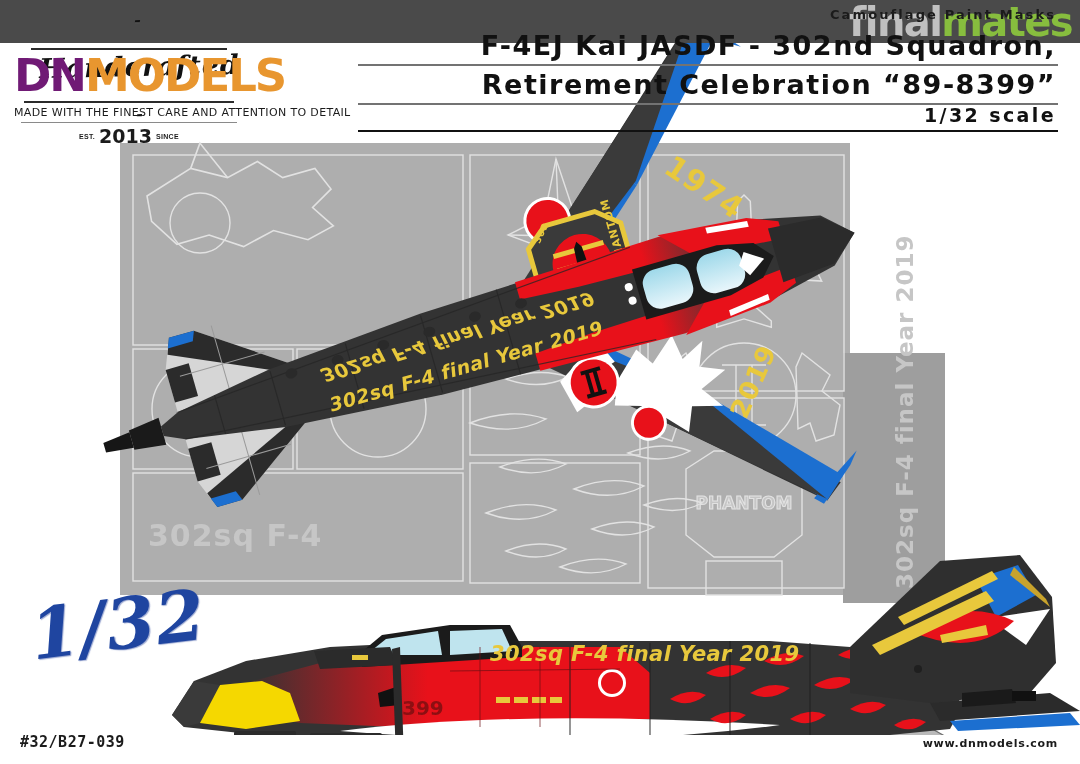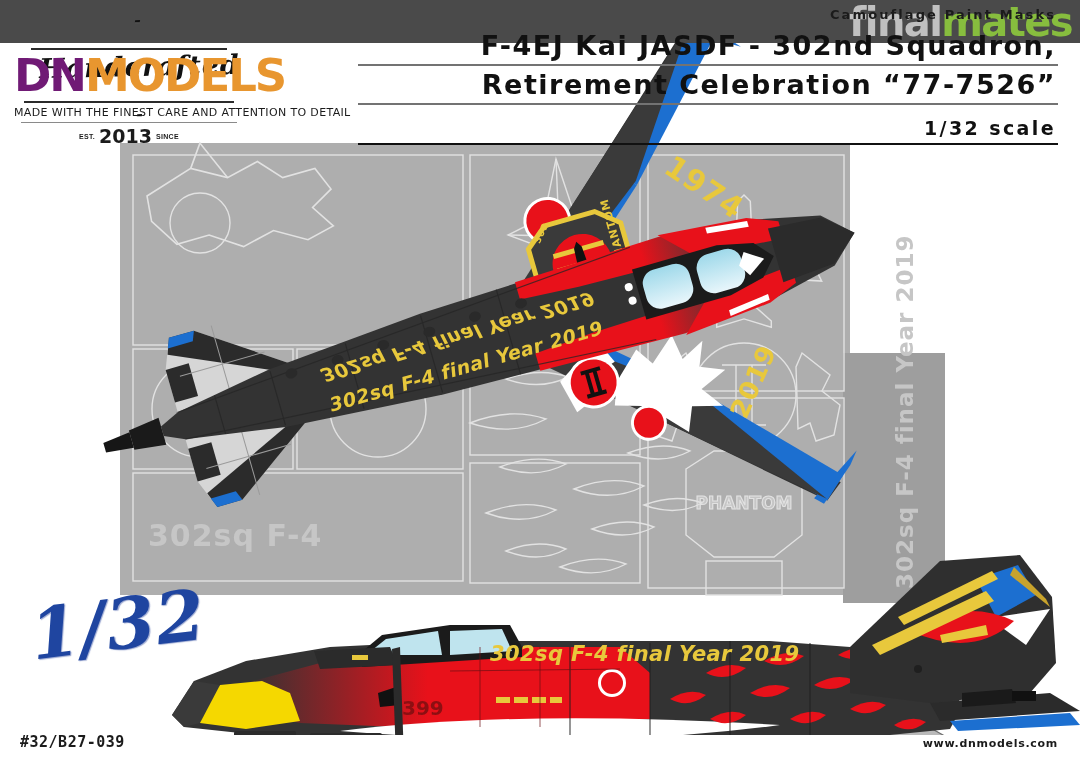--- a/index.html
+++ b/index.html
@@ -39,21 +39,21 @@
     letter-spacing:1.4px;
     white-space:nowrap;
     line-height:1.05;
   }
   .t-sub {
     font-size:13px; color:#1b1b1b; padding:4px 2px 5px 0;
     letter-spacing:2.1px;
   }
   .t-1, .t-2 { font-size:27px; padding:5px 2px 4px 0;
     border-bottom:2px solid #737373; letter-spacing:1.5px; }
-  .t-3 { font-size:19px; padding:14px 2px 4px 0;
+  .t-3 { font-size:19px; padding:1px 2px 4px 0;
     border-bottom:2px solid #111; letter-spacing:2.4px; }
 
   
   .watermark {
     position:absolute; right:8px; top:2px;
     font-family:"DejaVu Sans", sans-serif;
     font-weight:800; font-size:40px; letter-spacing:-1.6px;
     line-height:40px;
     opacity:.93;
   }
@@ -445,21 +445,21 @@
     <span class="hc-dash">-</span>
   </div>
 
   <div class="watermark">
     <span class="wm-a">final</span><span class="wm-b">mates</span>
   </div>
 
   <div class="title-block">
     <div class="t-line t-sub">Camouflage Paint Masks</div>
     <div class="t-line t-1">F-4EJ Kai JASDF - 302nd Squadron,</div>
-    <div class="t-line t-2">Retirement Celebration “77-7526”</div>
+    <div class="t-line t-2">Retirement Celebration “89-8399”</div>
     <div class="t-line t-3">1/32 scale</div>
   </div>
 
   <div class="logo-wrap">
     <div class="logo-top-rule"></div>
     <div class="logo-main">
       <span class="logo-dn">DN</span><span class="logo-models">MODELS</span>
     </div>
     <div class="logo-rule2"></div>
     <div class="logo-tag">MADE WITH THE FINEST CARE AND ATTENTION TO DETAIL</div>

